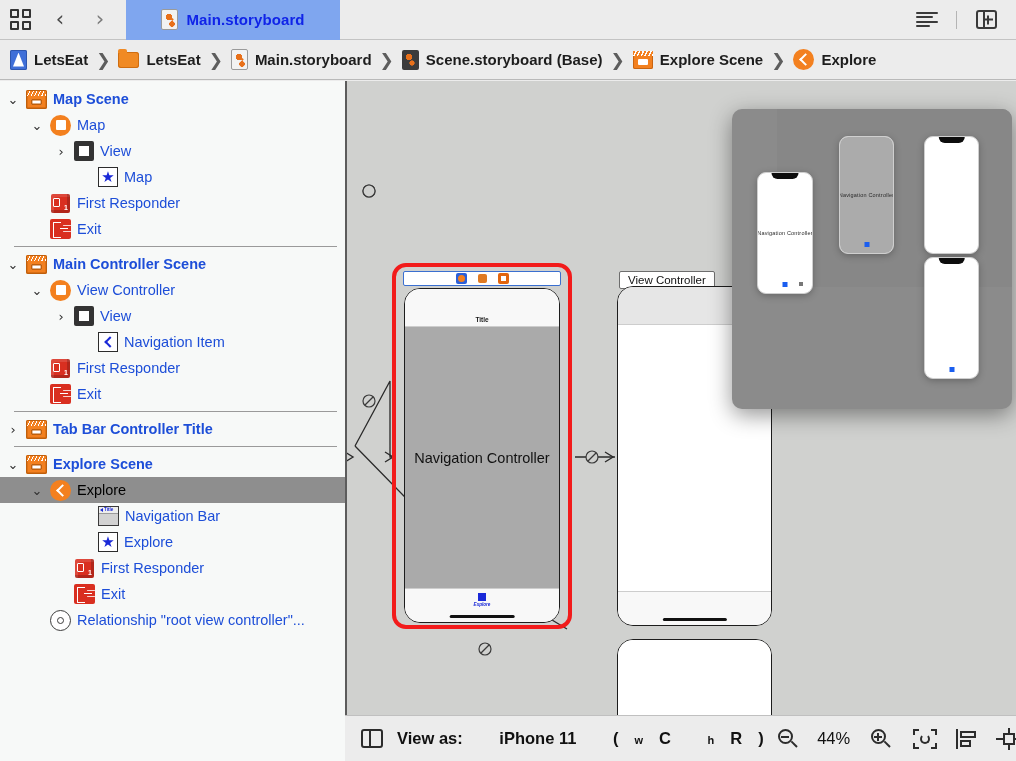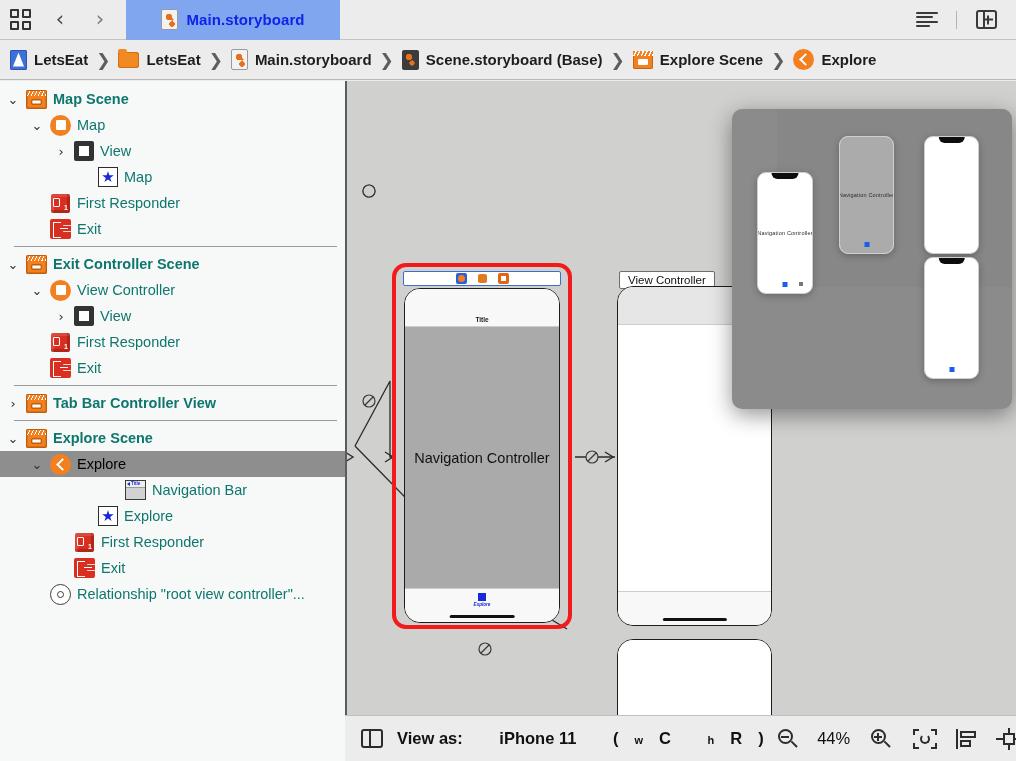--- a/index.html
+++ b/index.html
@@ -137,21 +137,21 @@
   .outline { padding-top: 5px; }
   .row {
     position: relative; height: 26px; display: flex; align-items: center; gap: 6px;
     padding-right: 6px; white-space: nowrap;
   }
   .row.selected { background: #8e8e8e; }
   .row .twisty {
     width: 14px; text-align: center; font-size: 13px; color: #2d2d2d;
     font-family: "DejaVu Sans", sans-serif; flex: 0 0 14px;
   }
-  .row .label { font-size: 14.5px; color: #0f766e; }
+  .row .label { font-size: 14.5px; color: #1d4ed8; }
   .row .label.bold { font-weight: bold; }
   .row.selected .label { color: #000; }
   .row .ico { flex: 0 0 auto; display: flex; align-items: center; justify-content: center; }
   .sep-line { height: 1px; background: #9a9a9a; margin: 4px 8px 4px 14px; }
 
   
   .g-scene {
     width: 21px; height: 19px; background: #f3801f; border-radius: 2px; position: relative;
     box-shadow: inset 0 0 0 1.4px #bf5f0c;
   }
@@ -548,39 +548,46 @@
             <span class="g-exit"></span>
           </span>
           <span class="label">Exit</span>
         </div>
         <div class="sep-line"></div>
         <div class="row" style="padding-left: 6px;">
           <span class="twisty">⌄</span>
           <span class="ico">
             <span class="g-scene"></span>
           </span>
-          <span class="label bold">Exit Controller Scene</span>
+          <span class="label bold">Main Controller Scene</span>
         </div>
         <div class="row" style="padding-left: 30px;">
           <span class="twisty">⌄</span>
           <span class="ico">
             <span class="g-vc">
               <span class="sq"></span>
             </span>
           </span>
           <span class="label">View Controller</span>
         </div>
         <div class="row" style="padding-left: 54px;">
           <span class="twisty">›</span>
           <span class="ico">
             <span class="g-view">
               <span class="sq"></span>
             </span>
           </span>
           <span class="label">View</span>
+        </div>
+        <div class="row" style="padding-left: 78px;">
+          <span class="twisty"></span>
+          <span class="ico">
+            <span class="g-navitem"></span>
+          </span>
+          <span class="label">Navigation Item</span>
         </div>
         <div class="row" style="padding-left: 30px;">
           <span class="twisty"></span>
           <span class="ico">
             <span class="g-fr">
               <span class="cube"></span>
               <span class="mark"></span>
               <span class="one">1</span>
             </span>
           </span>
@@ -592,38 +599,38 @@
             <span class="g-exit"></span>
           </span>
           <span class="label">Exit</span>
         </div>
         <div class="sep-line"></div>
         <div class="row" style="padding-left: 6px;">
           <span class="twisty">›</span>
           <span class="ico">
             <span class="g-scene"></span>
           </span>
-          <span class="label bold">Tab Bar Controller View</span>
+          <span class="label bold">Tab Bar Controller Title</span>
         </div>
         <div class="sep-line"></div>
         <div class="row" style="padding-left: 6px;">
           <span class="twisty">⌄</span>
           <span class="ico">
             <span class="g-scene"></span>
           </span>
           <span class="label bold">Explore Scene</span>
         </div>
         <div class="row selected" style="padding-left: 30px;">
           <span class="twisty">⌄</span>
           <span class="ico">
             <span class="g-back"></span>
           </span>
           <span class="label">Explore</span>
         </div>
-        <div class="row" style="padding-left: 105px;">
+        <div class="row" style="padding-left: 78px;">
           <span class="twisty"></span>
           <span class="ico">
             <span class="g-navbar">
               <span class="nb-top">
                 <span class="bk"></span>
                 <span class="tt">Title</span>
               </span>
             </span>
           </span>
           <span class="label">Navigation Bar</span>

